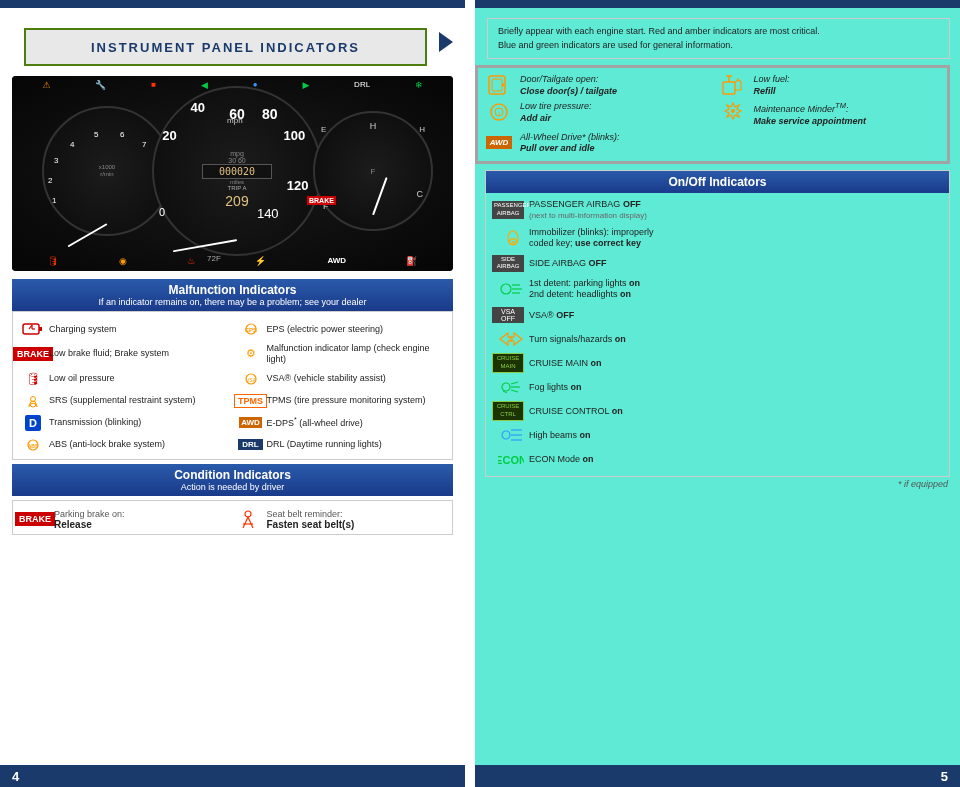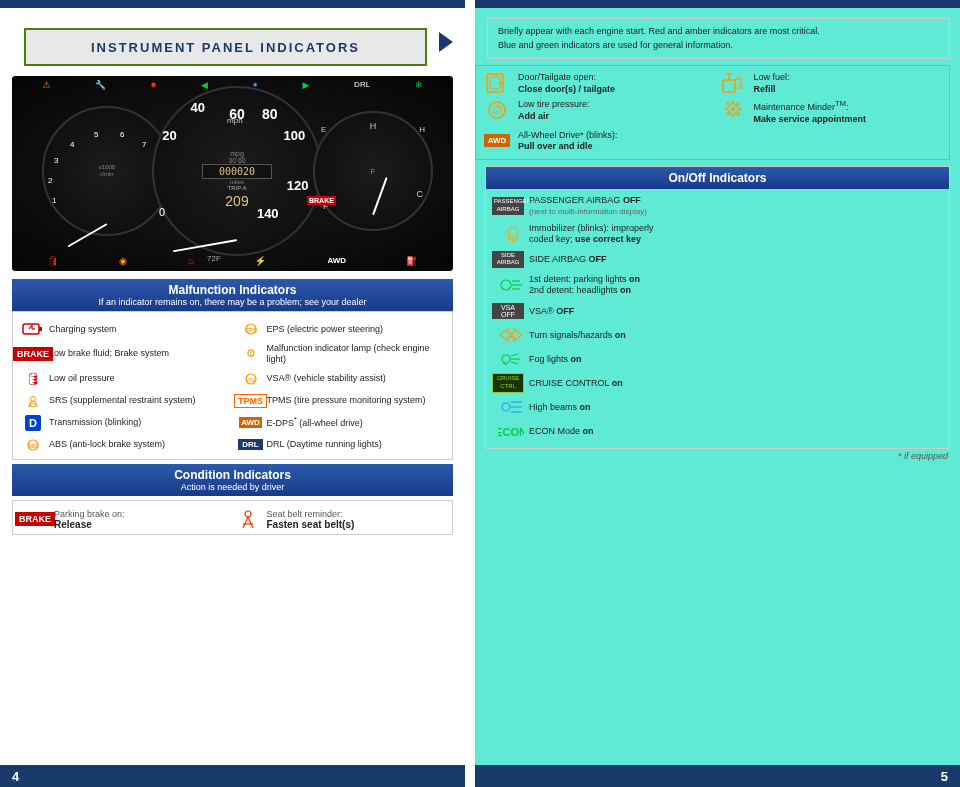--- a/index.html
+++ b/index.html
@@ -374,21 +374,21 @@
         <div style="position:absolute;bottom:10px;left:50%;width:2px;height:45px;background:white;transform-origin:bottom center;transform:translateX(-50%) rotate(-120deg);border-radius:2px;"></div>
       </div>
 
       <div class="gauge gauge-speed">
         <div style="position:absolute;top:18px;left:50%;transform:translateX(-50%);color:white;font-size:14px;font-weight:bold;">60</div>
         <div style="position:absolute;top:18px;left:65%;color:white;font-size:14px;font-weight:bold;">80</div>
         <div style="position:absolute;top:12px;left:22%;color:white;font-size:13px;font-weight:bold;">40</div>
         <div style="position:absolute;top:40px;left:78%;color:white;font-size:13px;font-weight:bold;">100</div>
         <div style="position:absolute;top:40px;left:5%;color:white;font-size:13px;font-weight:bold;">20</div>
         <div style="position:absolute;top:90px;left:80%;color:white;font-size:13px;font-weight:bold;">120</div>
-        <div style="position:absolute;top:118px;left:62%;color:white;font-size:13px;font-weight:bold;">140</div>
+        <div style="position:absolute;top:118px;left:62%;color:white;font-size:13px;font-weight:normal;">140</div>
         <div style="position:absolute;top:118px;left:3%;color:white;font-size:11px;">0</div>
         <div style="position:absolute;top:28px;left:44%;color:#ccc;font-size:8px;">mph</div>
 
         <div style="position:absolute;top:62px;left:50%;transform:translateX(-50%);text-align:center;width:70px;">
           <div style="font-size:7px;color:#888;">mpg</div>
           <div style="font-size:7px;color:#888;">30   60</div>
           <div style="background:#111;border:1px solid #555;color:#e0c080;font-family:monospace;font-size:10px;padding:1px 2px;">000020</div>
           <div style="font-size:6px;color:#888;">miles</div>
           <div style="font-size:6px;color:#aaa;">TRIP A</div>
           <div style="font-size:14px;color:#e0c080;margin-top:2px;">209</div>
@@ -577,21 +577,21 @@
 <div class="right-panel">
 
   <div style="display:flex;align-items:stretch;margin:10px 10px 0 0;">
     <div style="width:12px;height:auto;display:flex;align-items:center;">
     </div>
     <div class="notice-box-right">
       <span>Briefly appear with each engine start. Red and amber indicators are most critical.<br>Blue and green indicators are used for general information.</span>
     </div>
   </div>
 
-  <div style="border:1px solid #a3a3a3;margin:6px 10px 0 0;padding:6px;">
+  <div style="border:3px solid #a3a3a3;margin:6px 10px 0 0;padding:6px;font-style:italic;">
     <div style="display:grid;grid-template-columns:1fr 1fr;gap:4px 10px;">
 
       <div class="action-item">
         <div class="action-icon">
           <svg width="28" height="22" viewBox="0 0 28 22">
               <rect x="4" y="2" width="16" height="18" rx="2" fill="none" stroke="#ff9900" stroke-width="1.5"></rect>
               <rect x="7" y="5" width="10" height="12" rx="1" fill="none" stroke="#ff9900" stroke-width="1"></rect>
               <circle cx="18" cy="11" r="1.5" fill="#ff9900"></circle>
             </svg>
         </div>
@@ -725,20 +725,28 @@
           <svg width="26" height="18" viewBox="0 0 26 18">
               <polygon points="2,9 10,3 10,7 14,7 14,11 10,11 10,15" fill="none" stroke="#ff9900" stroke-width="1.2"></polygon>
               <polygon points="24,9 16,3 16,7 12,7 12,11 16,11 16,15" fill="none" stroke="#ff9900" stroke-width="1.2"></polygon>
             </svg>
         </div>
         <div class="onoff-text">
           Turn signals/hazards <strong>on</strong>
         </div>
       </div>
 
+      <div class="onoff-item">
+        <div class="onoff-icon">
+          <div style="background:#1a3300;border:1px solid #88cc44;color:#88cc44;font-size:6px;padding:1px 2px;width:32px;text-align:center;line-height:1.3;">CRUISE<br>MAIN</div>
+        </div>
+        <div class="onoff-text">
+          CRUISE MAIN <strong>on</strong>
+        </div>
+      </div>
 
       <div class="onoff-item">
         <div class="onoff-icon">
           <svg width="26" height="18" viewBox="0 0 26 18">
               <circle cx="8" cy="9" r="4" fill="none" stroke="#00cc44" stroke-width="1.2"></circle>
               <line x1="13" y1="6" x2="20" y2="4" stroke="#00cc44" stroke-width="1.2"></line>
               <line x1="13" y1="9" x2="22" y2="9" stroke="#00cc44" stroke-width="1.2"></line>
               <line x1="13" y1="12" x2="20" y2="14" stroke="#00cc44" stroke-width="1.2"></line>
               <line x1="5" y1="13" x2="9" y2="15" stroke="#00cc44" stroke-width="1"></line>
             </svg>

